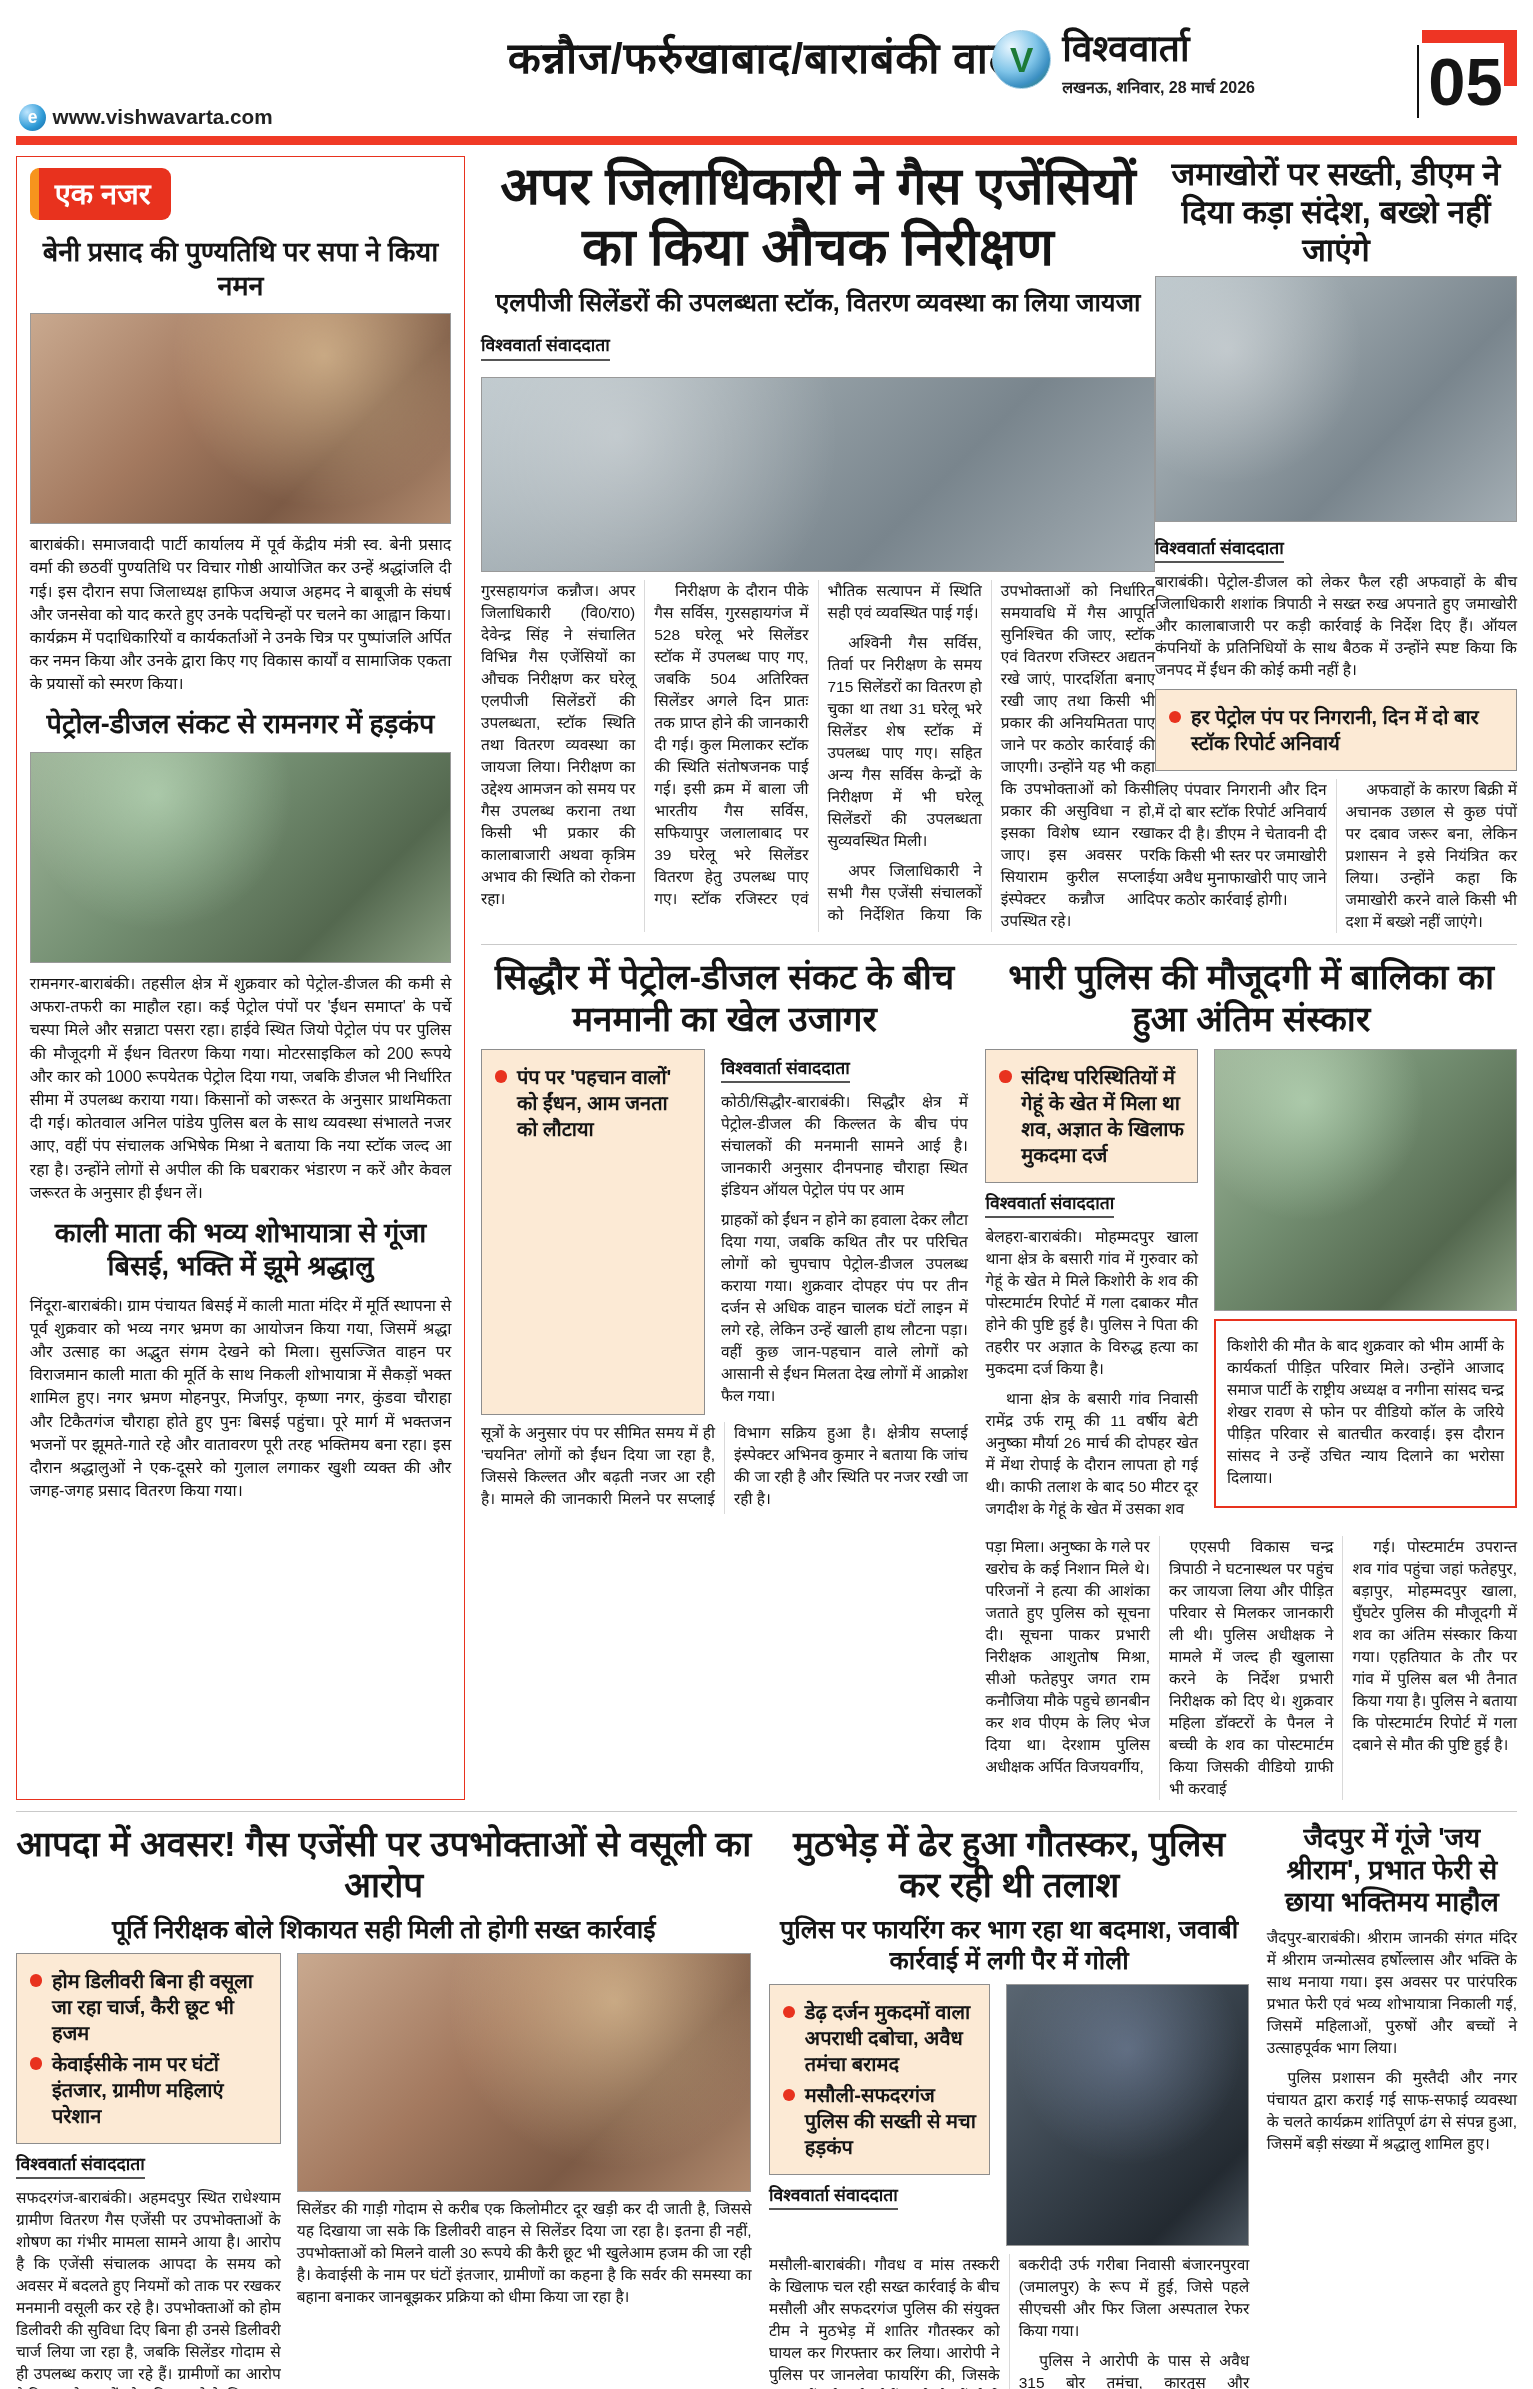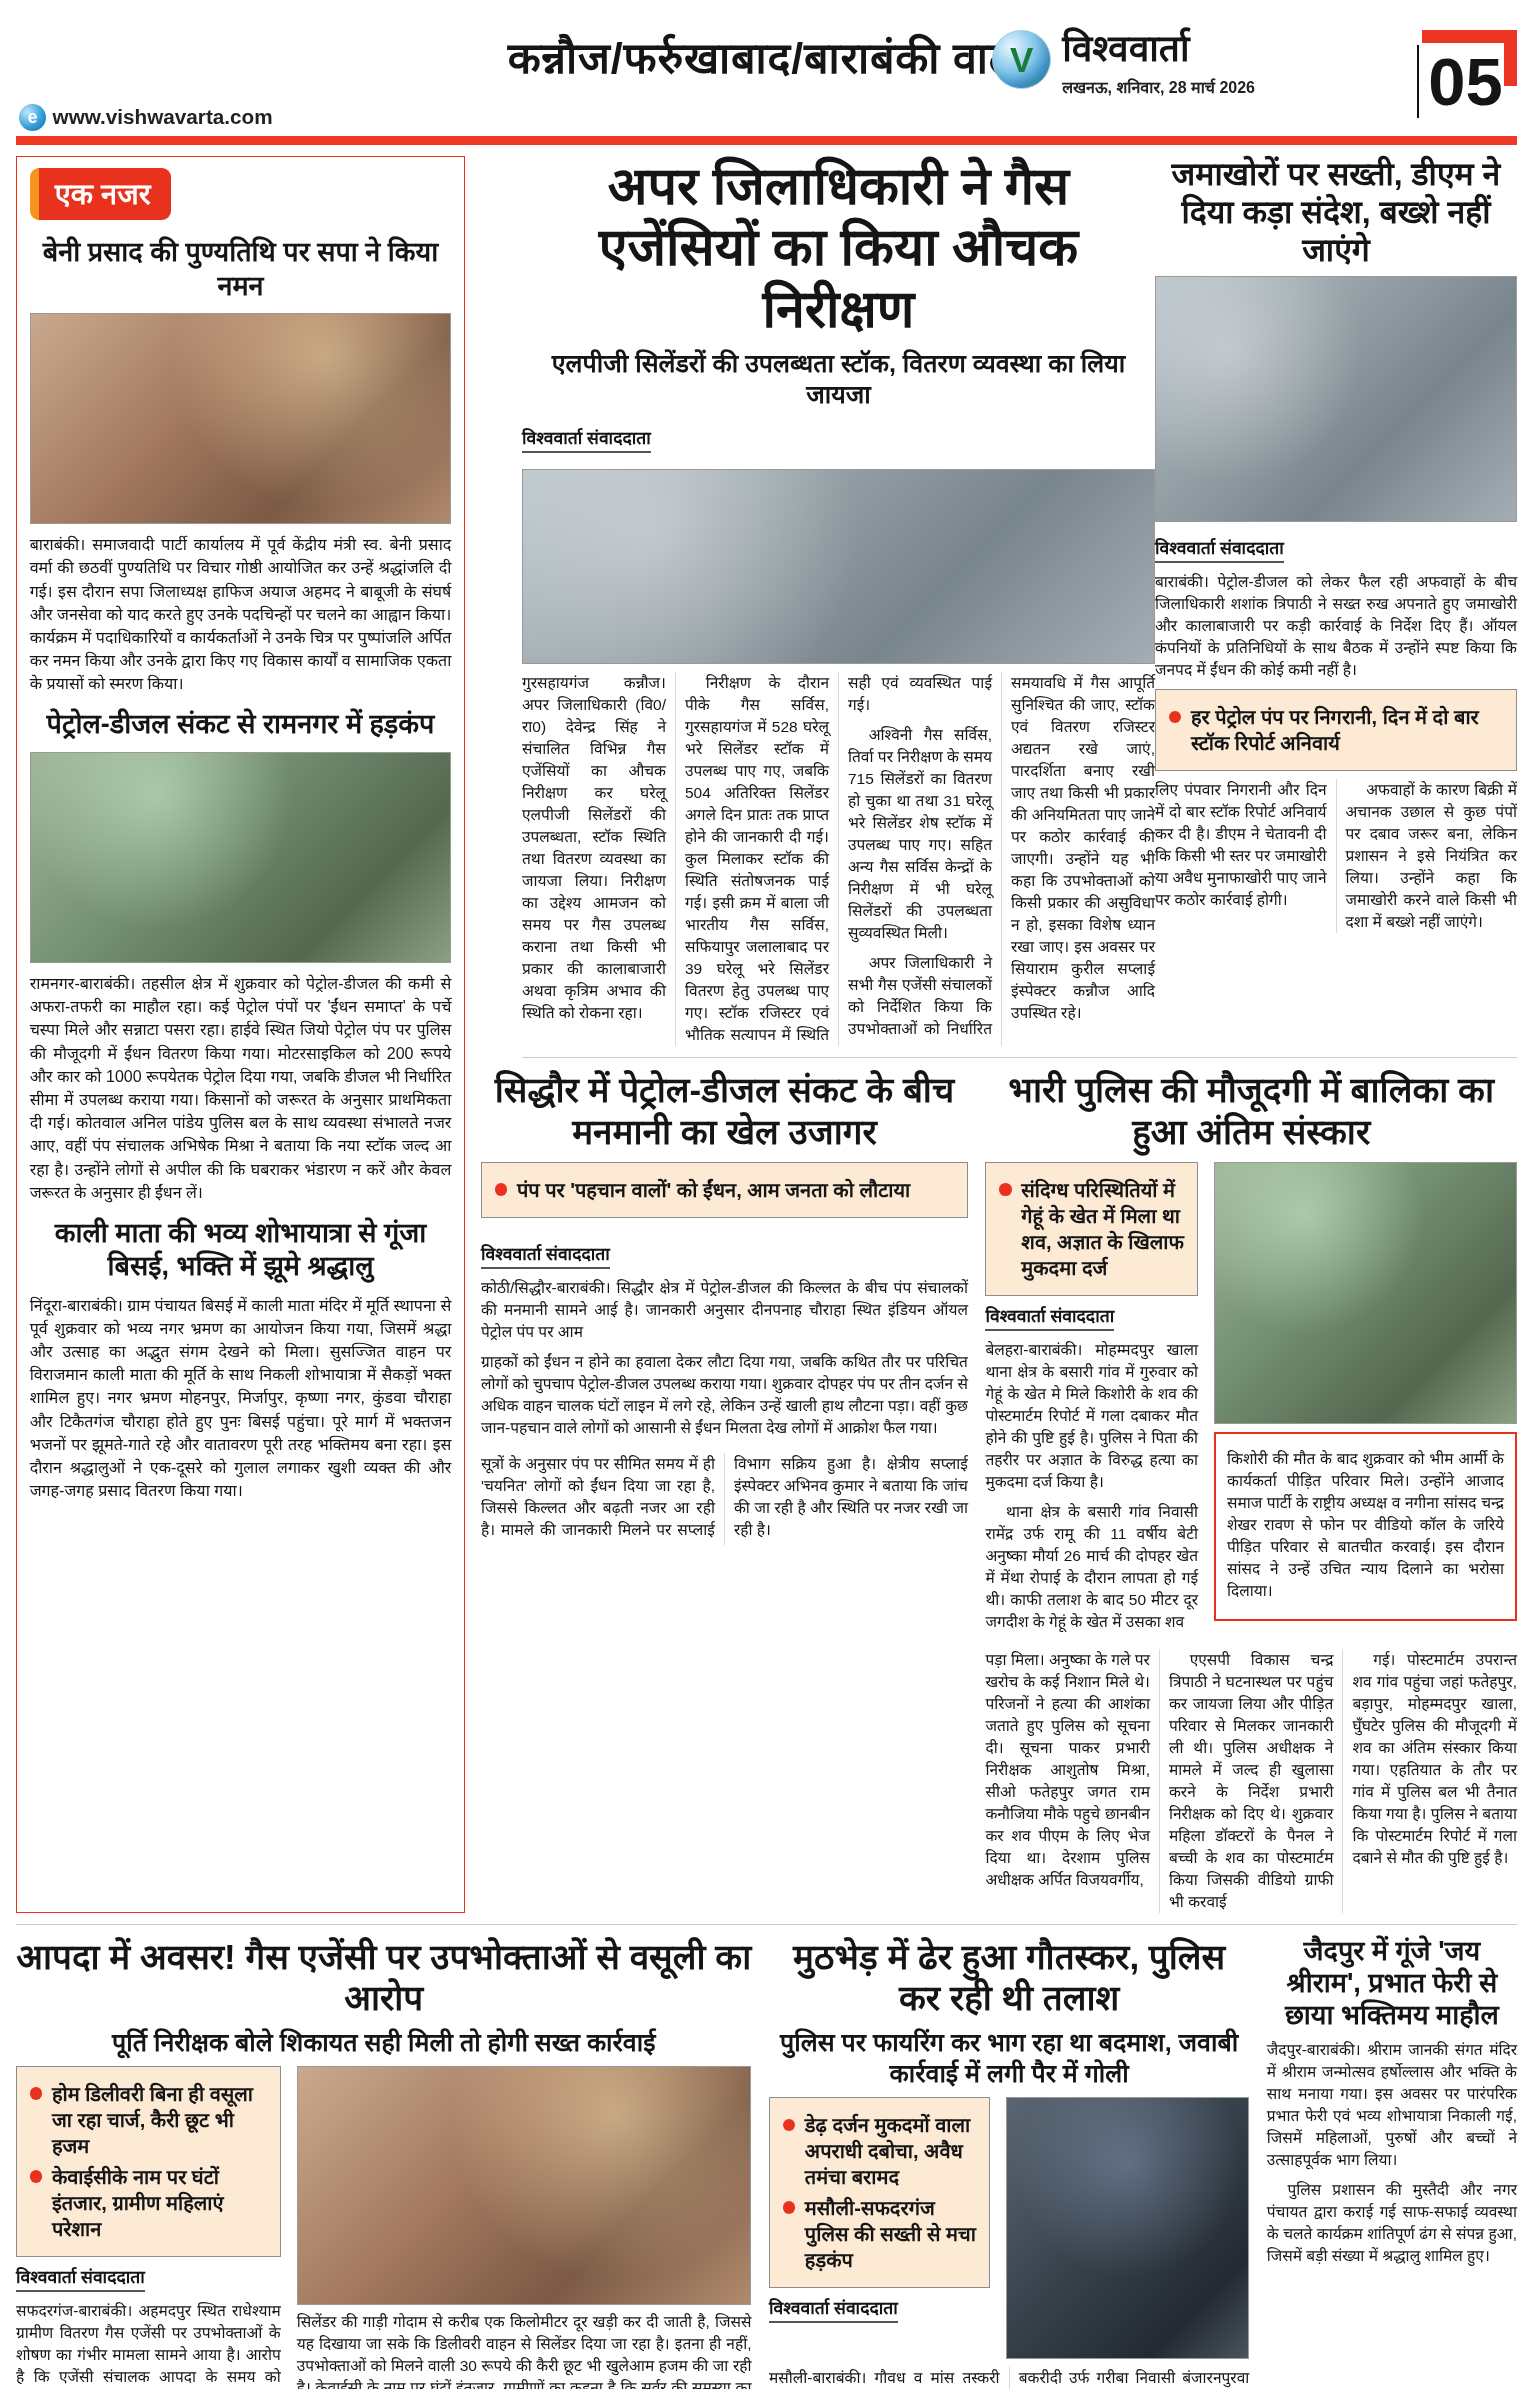--- a/index.html
+++ b/index.html
@@ -49,21 +49,21 @@
   
   .ek-box { width:449px; flex:0 0 449px; border:1.6px solid #e8321e; padding:11px 12.7px; }
   .ek-label { display:inline-block; background:#e8321e; color:#fff; font-size:29px; font-weight:bold; padding:4.8px 20.7px 8px 16px; border-left:9.5px solid #f7941d; margin-bottom:9.5px;border-radius:9px; }
   .ek-h { font-size:27px; font-weight:bold; text-align:center; line-height:1.25; margin:6.4px 0 9.5px 0; }
   .ek-photo { height:211px; margin-bottom:9.5px; }
   .ek-body { font-size:16px; line-height:1.45; text-align:justify; }
 
   
   .band-top { display:flex; gap:16px; }
   .top-center { flex:1; display:flex; flex-direction:column; }
-  .lead-dm { display:flex; border-bottom:1.6px solid #c9c9c9; padding-bottom:11px; margin-bottom:11px;margin-left:41px; }
+  .lead-dm { display:flex; border-bottom:1.6px solid #c9c9c9; padding-bottom:11px; margin-bottom:11px; }
   .lead-art { flex:1; }
   .dm-art { flex:0 0 362px; }
   .lead-photo { height:195px; margin:8px 0; }
   .dm-photo { height:246px; margin:6.4px 0; }
   .bandB { display:flex; gap:17.5px; }
   .sidd { flex:0 0 47%; }
   .funeral { flex:1; }
   .fun-photo { height:262px; }
 
   
@@ -154,21 +154,21 @@
           <div class="bt cols2" style="margin-top:8px;">
             <p class="noind">लिए पंपवार निगरानी और दिन में दो बार स्टॉक रिपोर्ट अनिवार्य कर दी है। डीएम ने चेतावनी दी कि किसी भी स्तर पर जमाखोरी या अवैध मुनाफाखोरी पाए जाने पर कठोर कार्रवाई होगी।</p>
             <p>अफवाहों के कारण बिक्री में अचानक उछाल से कुछ पंपों पर दबाव जरूर बना, लेकिन प्रशासन ने इसे नियंत्रित कर लिया। उन्होंने कहा कि जमाखोरी करने वाले किसी भी दशा में बख्शे नहीं जाएंगे।</p>
           </div>
         </div>
       </div>
 
       <div class="bandB">
         <div class="sidd">
           <div class="hx h44">सिद्धौर में पेट्रोल-डीजल संकट के बीच मनमानी का खेल उजागर</div>
-          <div class="row" style="margin-top:9.5px;flex-direction:column;">
+          <div class="row" style="margin-top:9.5px;">
             <div class="nb" style="flex:0 0 46%;">
               <div class="bl">
                   <span class="dot"></span>
                   <span>पंप पर 'पहचान वालों' को ईंधन, आम जनता को लौटाया</span>
                 </div>
             </div>
             <div style="flex:1;">
               <div class="byline">विश्ववार्ता संवाददाता</div>
               <div class="bt">
                 <p class="noind">कोठी/सिद्धौर-बाराबंकी। सिद्धौर क्षेत्र में पेट्रोल-डीजल की किल्लत के बीच पंप संचालकों की मनमानी सामने आई है। जानकारी अनुसार दीनपनाह चौराहा स्थित इंडियन ऑयल पेट्रोल पंप पर आम</p>

